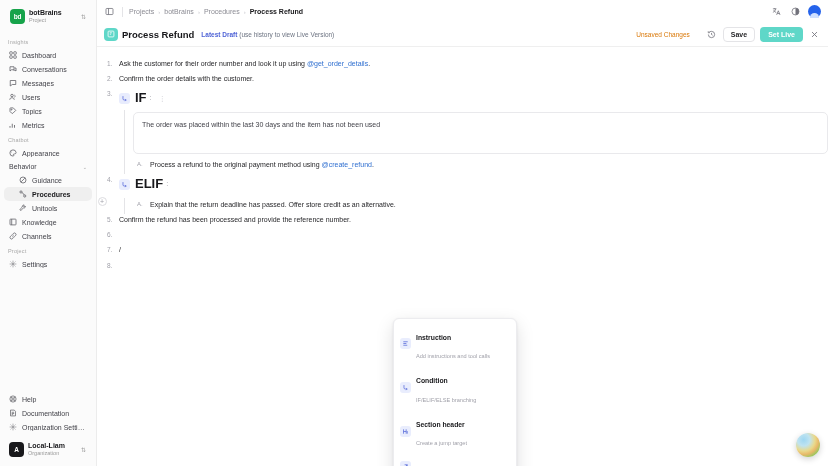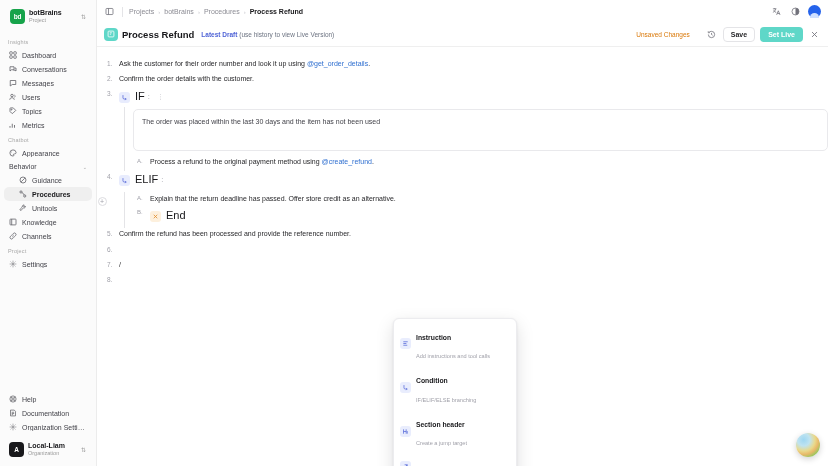--- a/index.html
+++ b/index.html
@@ -139,21 +139,21 @@
 
   .blk { display: flex; align-items: center; gap: 5px; }
   .blk-badge {
     width: 11px; height: 11px; border-radius: 3px;
     display: flex; align-items: center; justify-content: center;
     flex: 0 0 11px; cursor: pointer;
   }
   .badge-cond { background: #e8ecfd; color: #4f63d6; }
   .badge-end { background: #fdf0dd; color: #e08b2a; }
   .blk-badge svg { width: 7px; height: 7px; display: block; }
-  .blk-kw { font-size: 11px; font-weight: normal; color: #18181b; }
+  .blk-kw { font-size: 13px; font-weight: bold; color: #18181b; }
   .blk-colon { font-size: 7.5px; color: #a1a1aa; margin-left: -2px; }
   .kebab { color: #c4c4cc; font-size: 7px; letter-spacing: -1px; cursor: pointer; padding: 0 2px; }
 
   .branch { position: relative; padding-left: 14px; margin-top: 4px; }
   .branch::before {
     content: ""; position: absolute; left: 5px; top: -2px; bottom: -4px;
     width: 1px; background: #e4e4e7;
   }
   .cond-box {
     border: 1px solid #e9e9ec; border-radius: 5px;
@@ -520,30 +520,20 @@
                   <path d="M4.5 2.5v6a3 3 0 003 3h4"></path>
                   <path d="M9.5 9l2.5 2.5L9.5 14"></path>
                 </svg>
             </span>
             <span class="blk-kw">ELIF</span>
             <span class="blk-colon">:</span>
           </div>
           <div class="branch">
             <ol class="sub-ol">
               <li class="sub-item">Explain that the return deadline has passed. Offer store credit as an alternative.</li>
-              <li class="sub-item">
-                <span class="blk">
-                  <span class="blk-badge badge-end">
-                    <svg viewBox="0 0 16 16" fill="none" stroke="currentColor" stroke-width="1.8">
-                        <path d="M4 4l8 8M12 4l-8 8"></path>
-                      </svg>
-                  </span>
-                  <span class="blk-kw">End</span>
-                </span>
-              </li>
             </ol>
           </div>
         </li>
 
         <li class="step">
           <span class="step-text">Confirm the refund has been processed and provide the reference number.</span>
         </li>
 
         <li class="step">
           <span class="step-text"></span>

